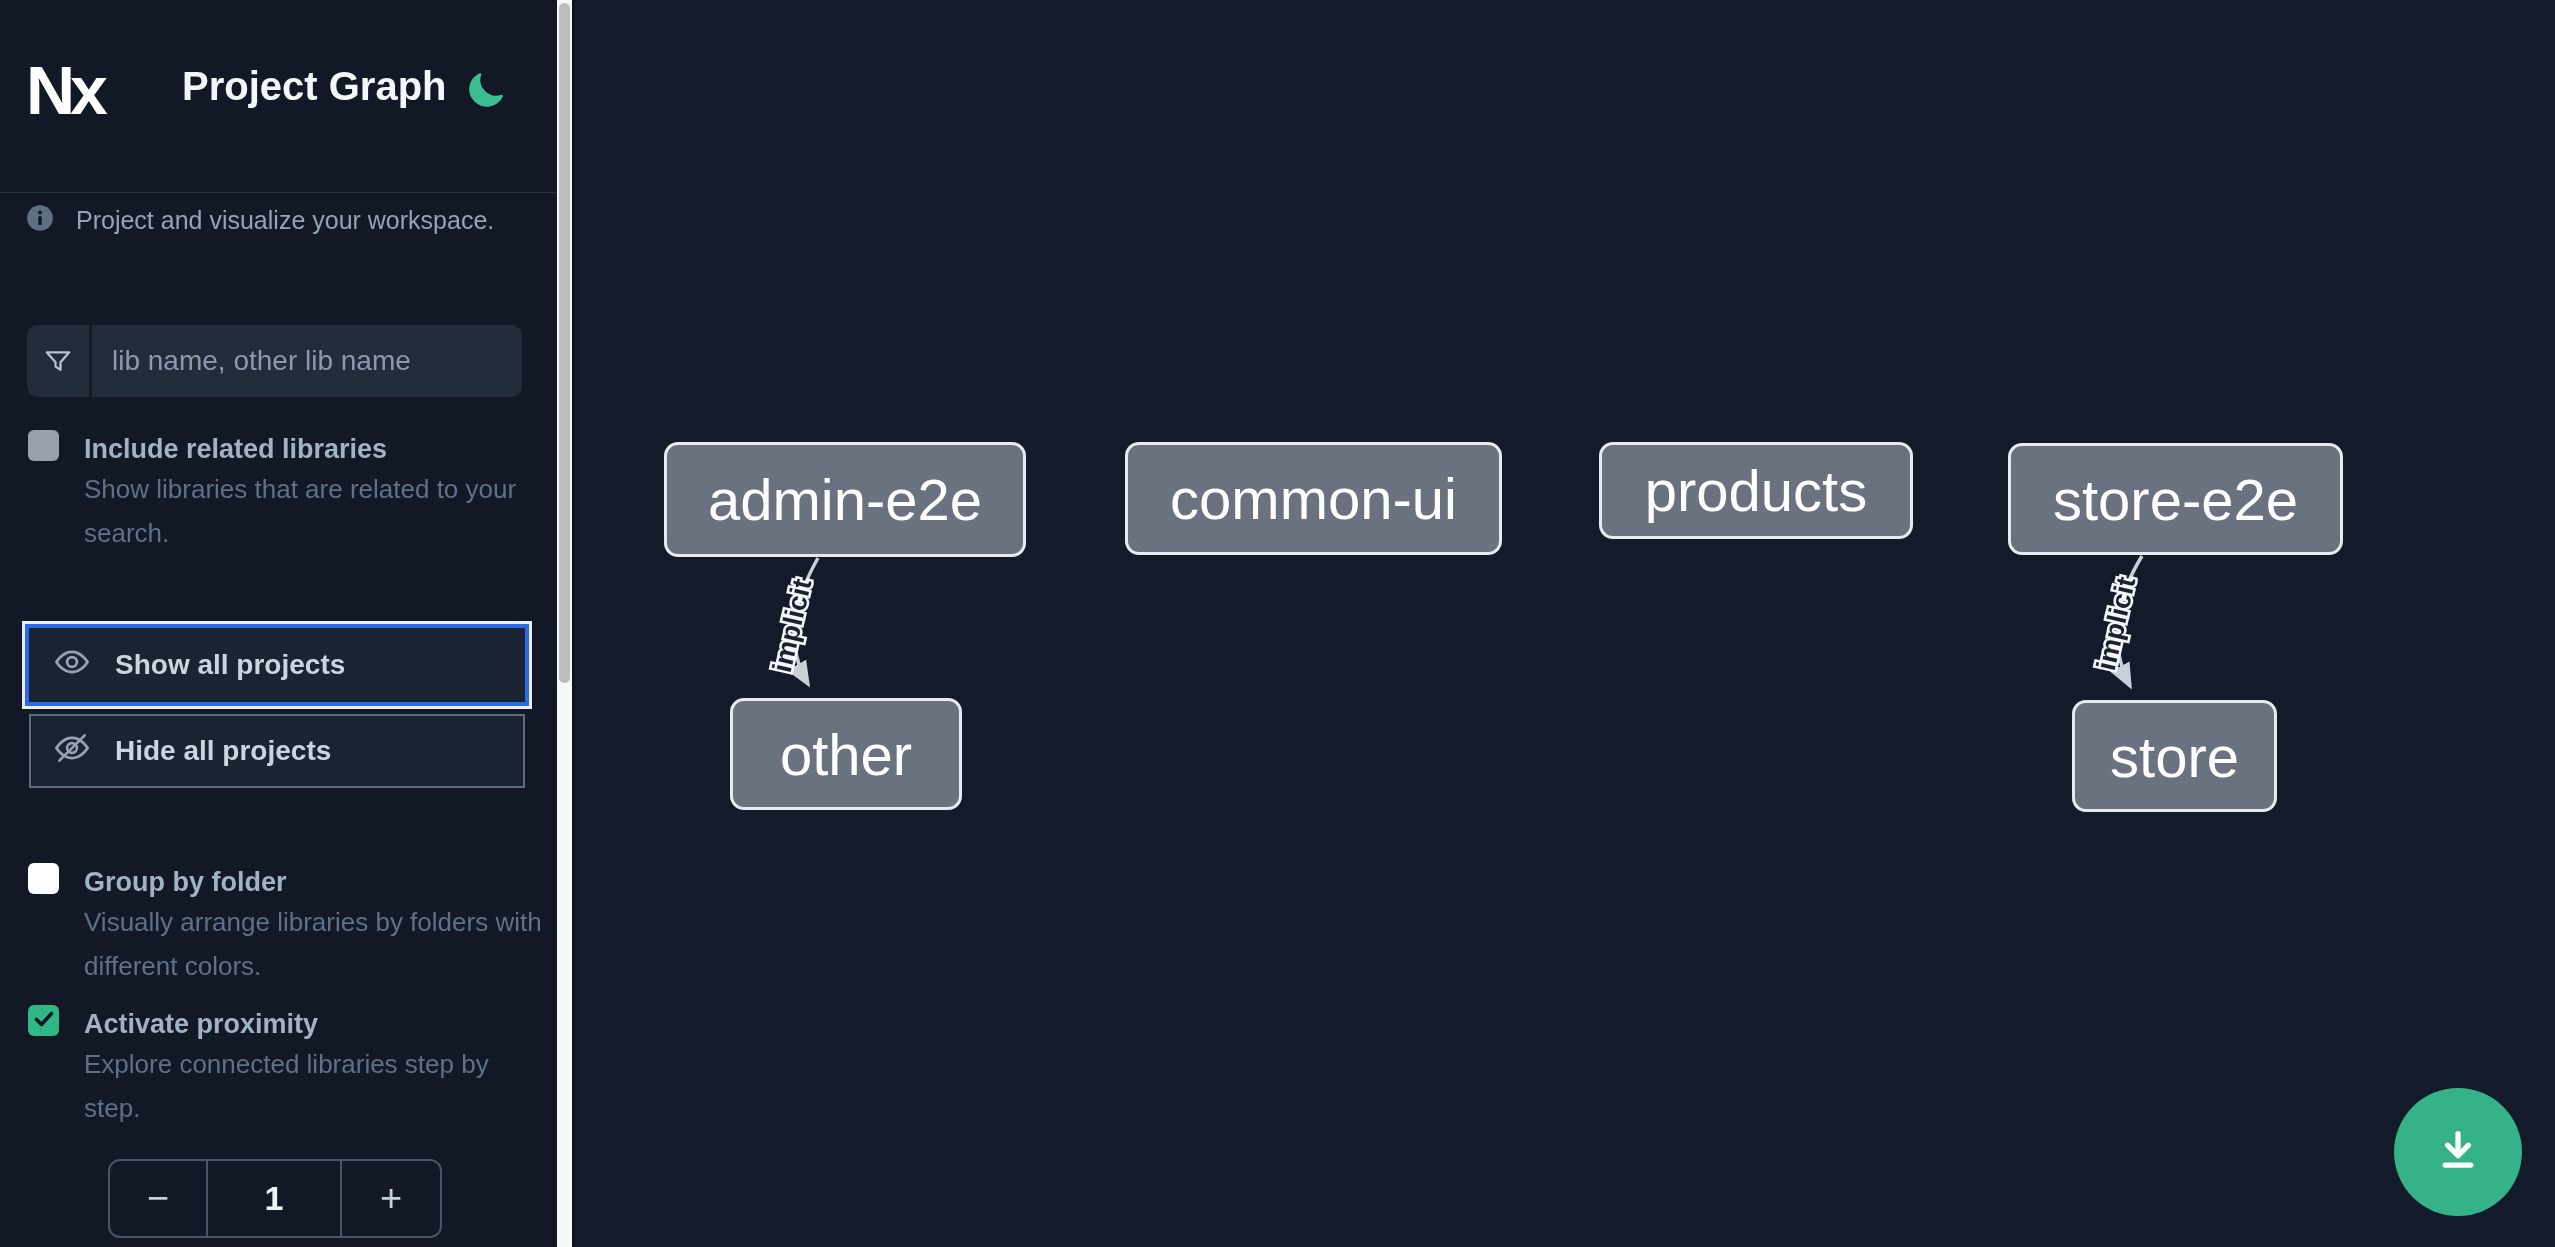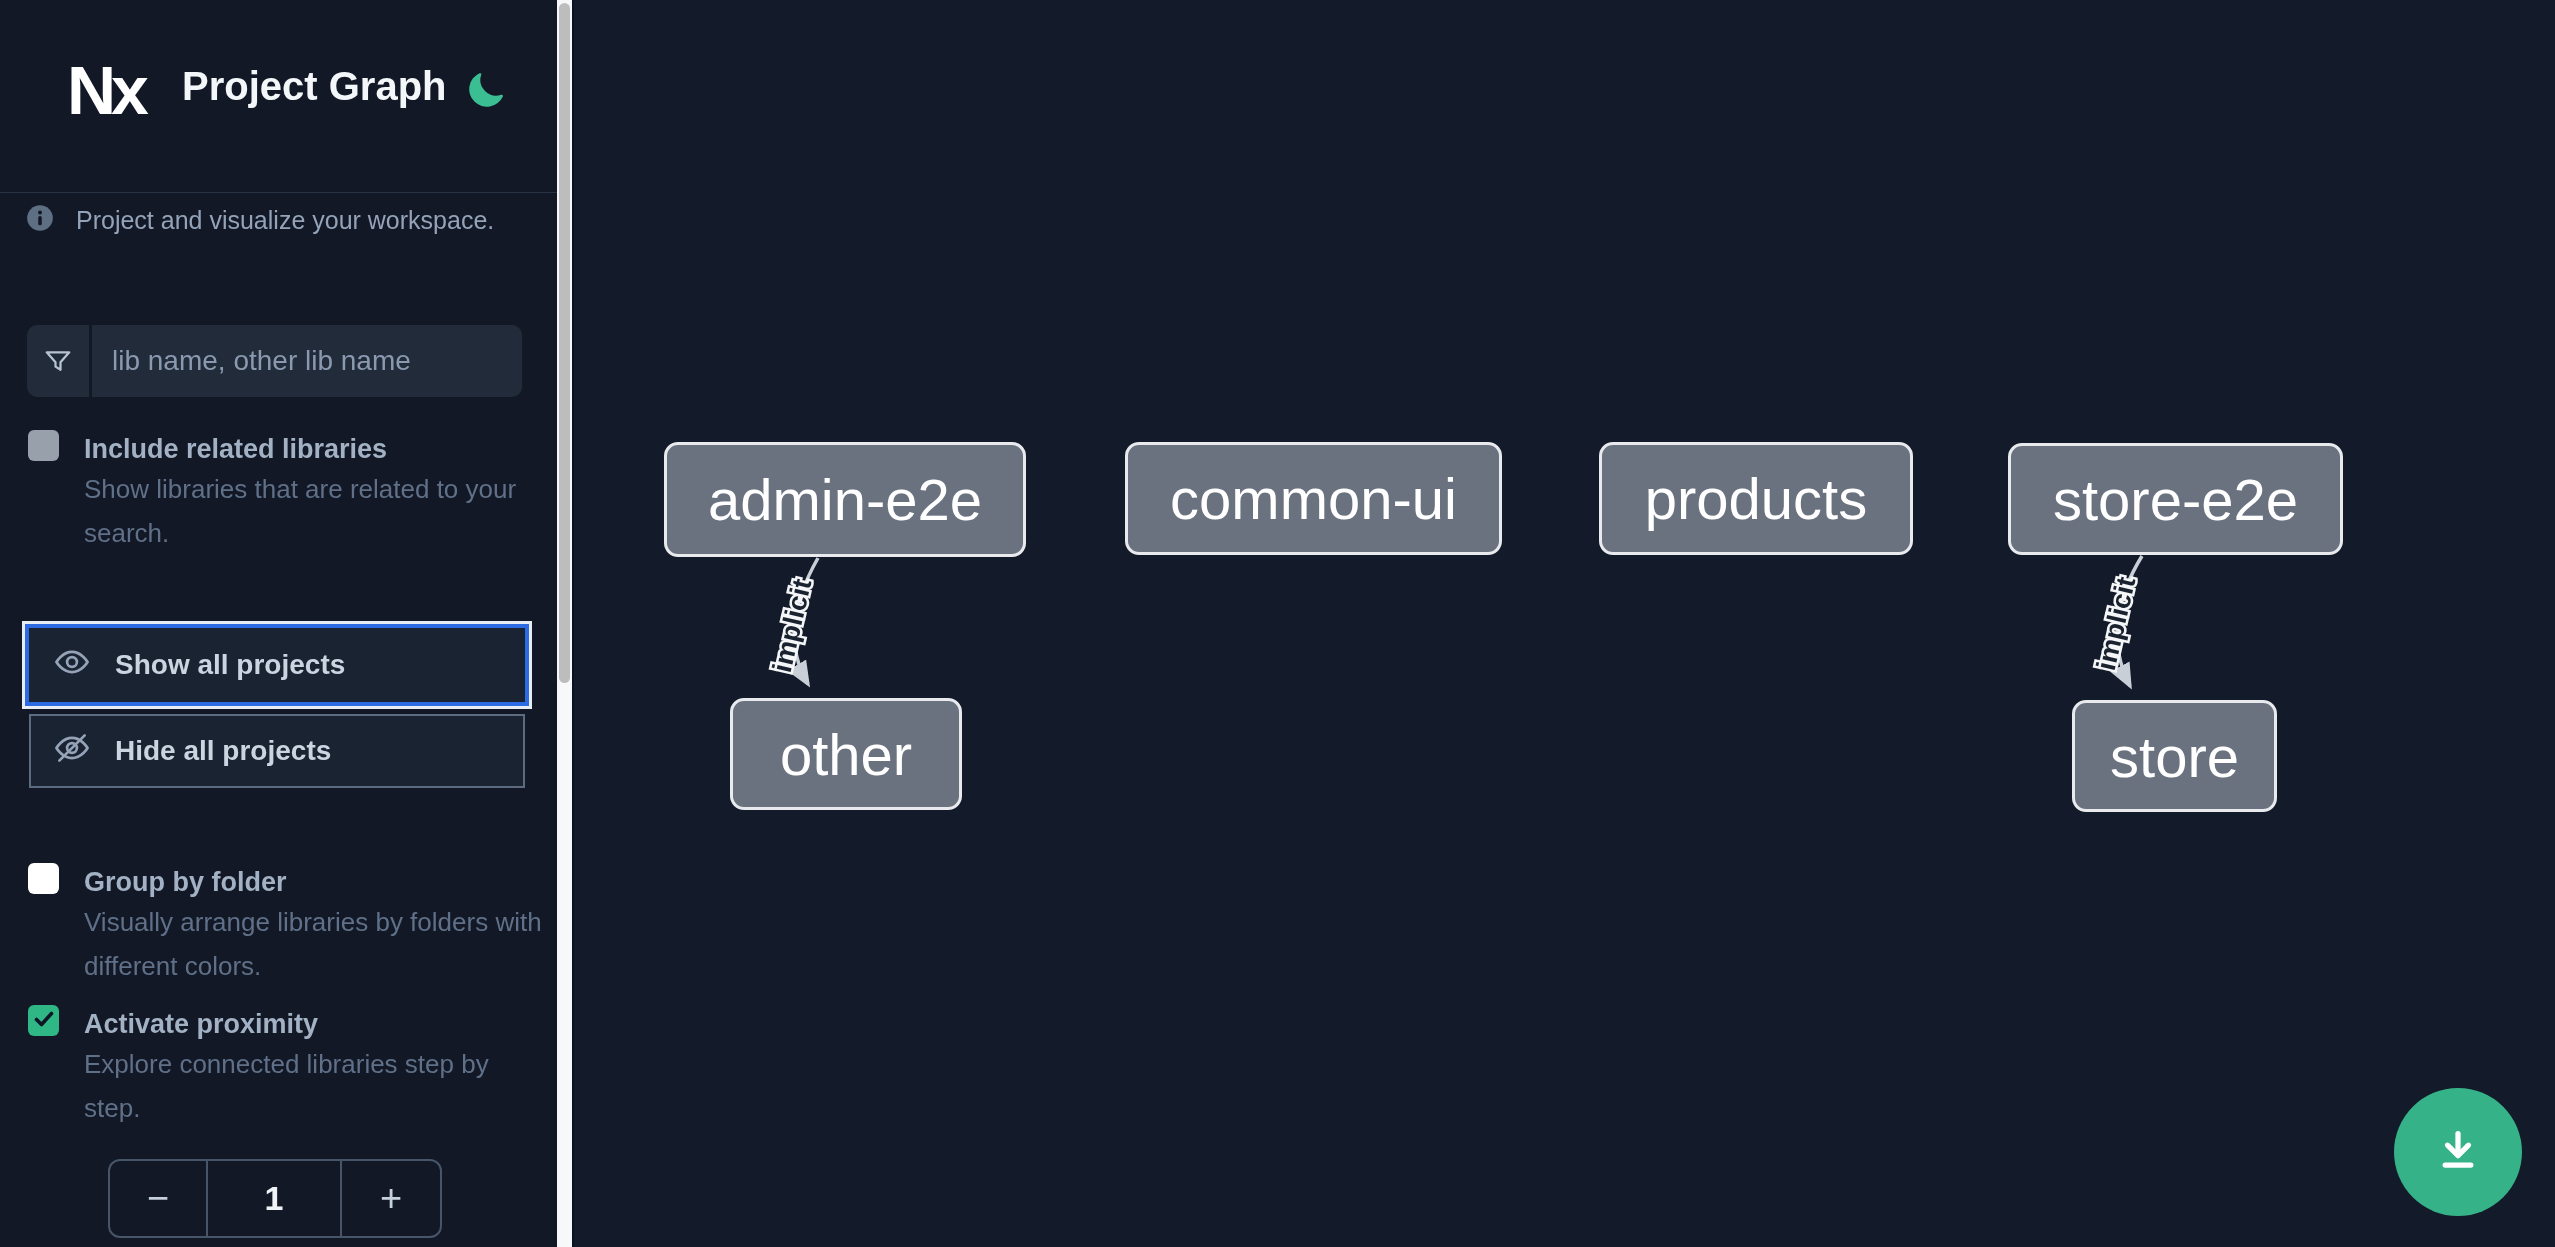--- a/index.html
+++ b/index.html
@@ -4,21 +4,21 @@
 <style>
   html,body{margin:0;padding:0;}
   body{
     position:relative;width:2555px;height:1247px;overflow:hidden;
     background:#131A29;font-family:"Liberation Sans",sans-serif;
     -webkit-font-smoothing:antialiased;
   }
   
   .sidebar{position:absolute;left:0;top:0;width:557px;height:1247px;background:#121826;}
   .nx-logo{position:absolute;left:26px;top:52px;width:110px;height:76px;
-    color:#FFFFFF;font-weight:800;font-size:68px;letter-spacing:-5px;line-height:76px;margin-left:41px;}
+    color:#FFFFFF;font-weight:800;font-size:68px;letter-spacing:-5px;line-height:76px;}
   .app-title{position:absolute;left:182px;top:64px;font-size:40px;font-weight:700;color:#F4F7FA;}
   .theme-toggle{position:absolute;left:464px;top:68px;width:44px;height:44px;cursor:pointer;}
   .header-divider{position:absolute;left:0;top:192px;width:557px;height:1px;background:#273244;}
 
   .info-row{position:absolute;left:26px;top:204px;display:flex;align-items:center;gap:22px;}
   .info-text{font-size:25px;color:#94A3B8;}
 
   .filter-box{position:absolute;left:27px;top:325px;width:495px;height:72px;background:#212B3A;
     border-radius:10px;display:flex;align-items:stretch;overflow:hidden;}
   .filter-icon-cell{flex:0 0 62px;display:flex;align-items:center;justify-content:center;border-right:3px solid #121826;}
@@ -162,21 +162,21 @@
   <g transform="translate(794,626) rotate(-77)">
     <text text-anchor="middle" dominant-baseline="middle" font-family="Liberation Sans, sans-serif" font-size="27" font-weight="700" fill="#1A2230" stroke="#F4F6F8" stroke-width="5" paint-order="stroke">implicit</text>
   </g>
   <g transform="translate(2118,624) rotate(-77)">
     <text text-anchor="middle" dominant-baseline="middle" font-family="Liberation Sans, sans-serif" font-size="27" font-weight="700" fill="#1A2230" stroke="#F4F6F8" stroke-width="5" paint-order="stroke">implicit</text>
   </g>
 </svg>
 
 <div class="node" style="left:664px;top:442px;width:362px;height:115px;">admin-e2e</div>
 <div class="node" style="left:1125px;top:442px;width:377px;height:113px;">common-ui</div>
-<div class="node" style="left:1599px;top:442px;width:314px;height:113px;">products</div>
+<div class="node" style="left:1599px;top:442px;width:314px;height:97px;">products</div>
 <div class="node" style="left:2008px;top:443px;width:335px;height:112px;">store-e2e</div>
 <div class="node" style="left:730px;top:698px;width:232px;height:112px;">other</div>
 <div class="node" style="left:2072px;top:700px;width:205px;height:112px;">store</div>
 
 <button class="fab">
   <span>
     <svg width="56" height="56" viewBox="0 0 48 48" fill="none" stroke="#FFFFFF" stroke-width="4.5" stroke-linecap="round" stroke-linejoin="round">
       <line x1="24" y1="9" x2="24" y2="27"></line>
       <polyline points="15,19 24,28 33,19"></polyline>
       <line x1="13" y1="36" x2="35" y2="36"></line>

